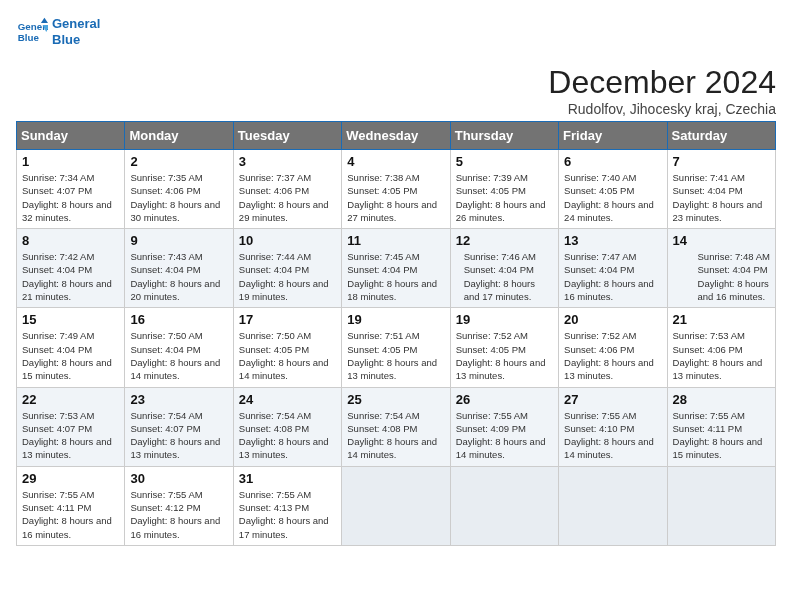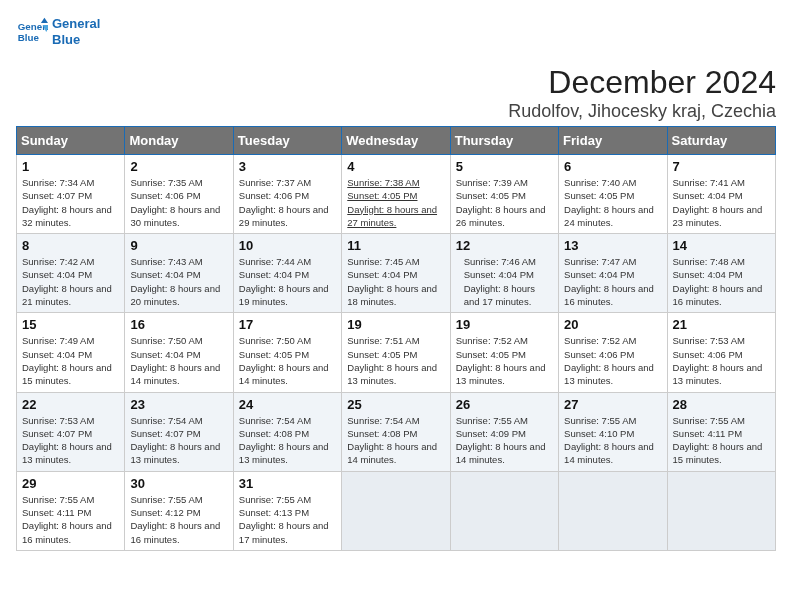--- a/index.html
+++ b/index.html
@@ -37,21 +37,21 @@
     .title-block {
       text-align: right;
       margin-top: 48px;
     }
     .month-title {
       font-size: 32px;
       font-weight: 300;
       color: #222;
     }
     .subtitle {
-      font-size: 18px;
+      font-size: 14px;
       color: #444;
     }
     .calendar {
       width: 100%;
       border-collapse: collapse;
       font-size: 10.5px;
     }
     .calendar thead tr th {
       background: #737373;
       color: #fff;
@@ -137,21 +137,21 @@
 Daylight: 8 hours and 30 minutes.</div>
         </td>
         <td>
           <span class="day-num">3</span>
           <div class="day-detail" style="white-space: pre-line;">Sunrise: 7:37 AM
 Sunset: 4:06 PM
 Daylight: 8 hours and 29 minutes.</div>
         </td>
         <td>
           <span class="day-num">4</span>
-          <div class="day-detail" style="white-space: pre-line; text-decoration: underline;">Sunrise: 7:38 AM
+          <div class="day-detail" style="white-space: pre-line;">Sunrise: 7:38 AM
 Sunset: 4:05 PM
 Daylight: 8 hours and 27 minutes.</div>
         </td>
         <td>
           <span class="day-num">5</span>
           <div class="day-detail" style="white-space: pre-line;">Sunrise: 7:39 AM
 Sunset: 4:05 PM
 Daylight: 8 hours and 26 minutes.</div>
         </td>
         <td>
@@ -199,21 +199,21 @@
 Daylight: 8 hours and 17 minutes.</div>
         </td>
         <td>
           <span class="day-num">13</span>
           <div class="day-detail" style="white-space: pre-line;">Sunrise: 7:47 AM
 Sunset: 4:04 PM
 Daylight: 8 hours and 16 minutes.</div>
         </td>
         <td>
           <span class="day-num">14</span>
-          <div class="day-detail" style="white-space: pre-line;">Sunrise: 7:48 AM
+          <div class="day-detail" style="white-space: pre-line; margin-left: 25px;">Sunrise: 7:48 AM
 Sunset: 4:04 PM
 Daylight: 8 hours and 16 minutes.</div>
         </td>
       </tr>
       <tr>
         <td>
           <span class="day-num">15</span>
           <div class="day-detail" style="white-space: pre-line;">Sunrise: 7:49 AM
 Sunset: 4:04 PM
 Daylight: 8 hours and 15 minutes.</div>

